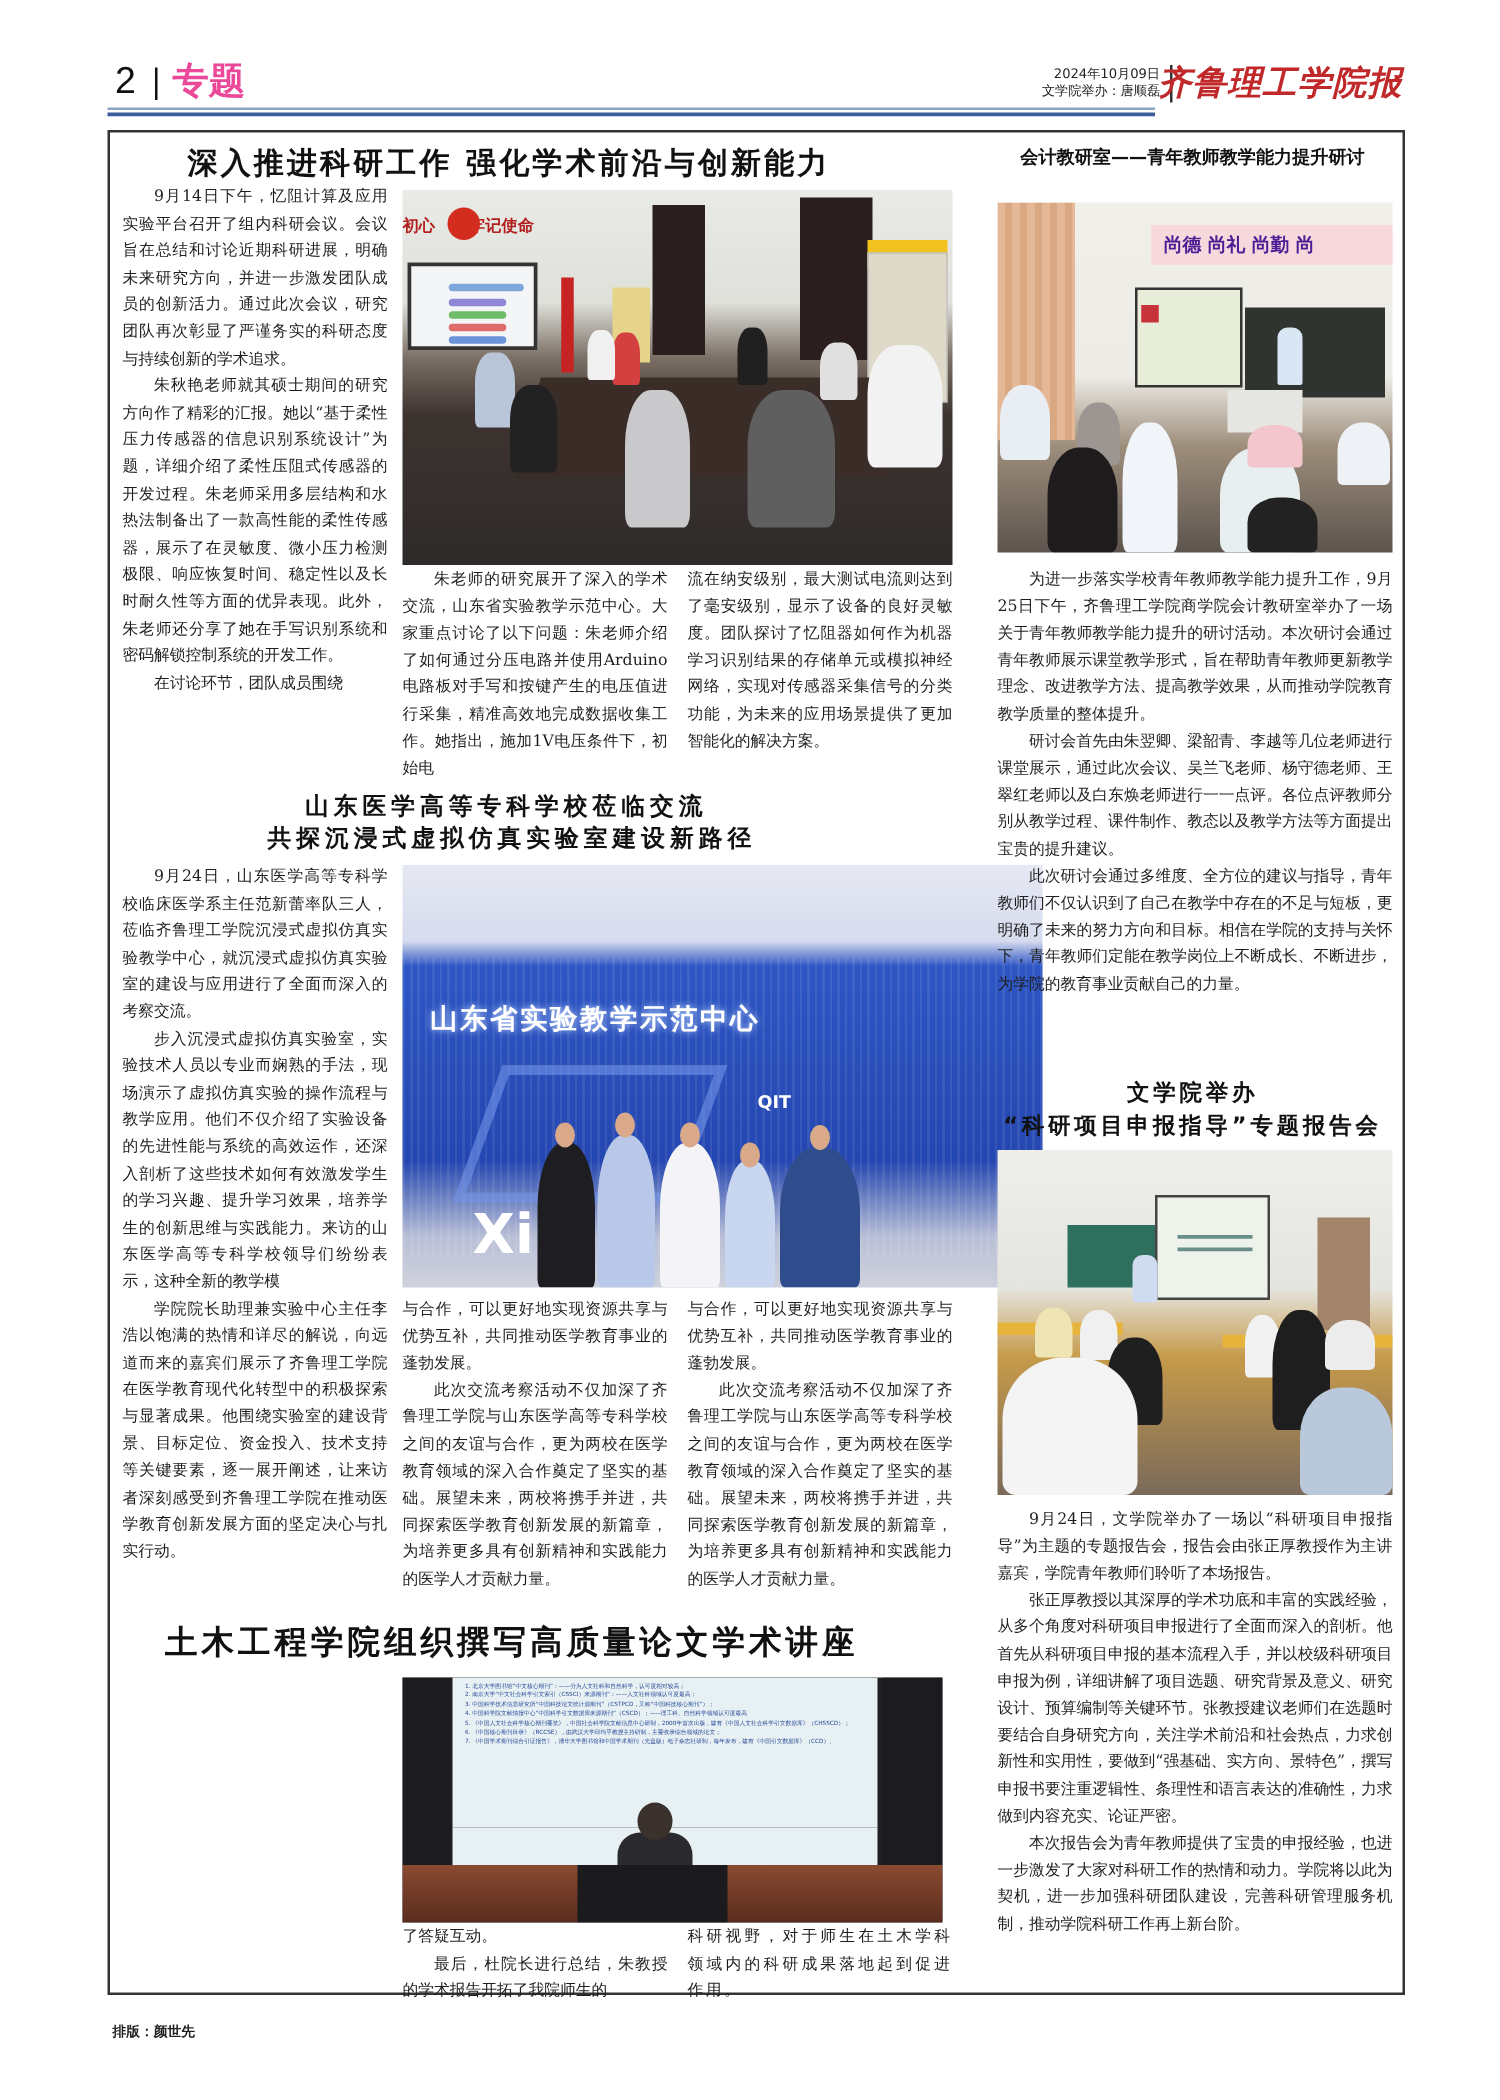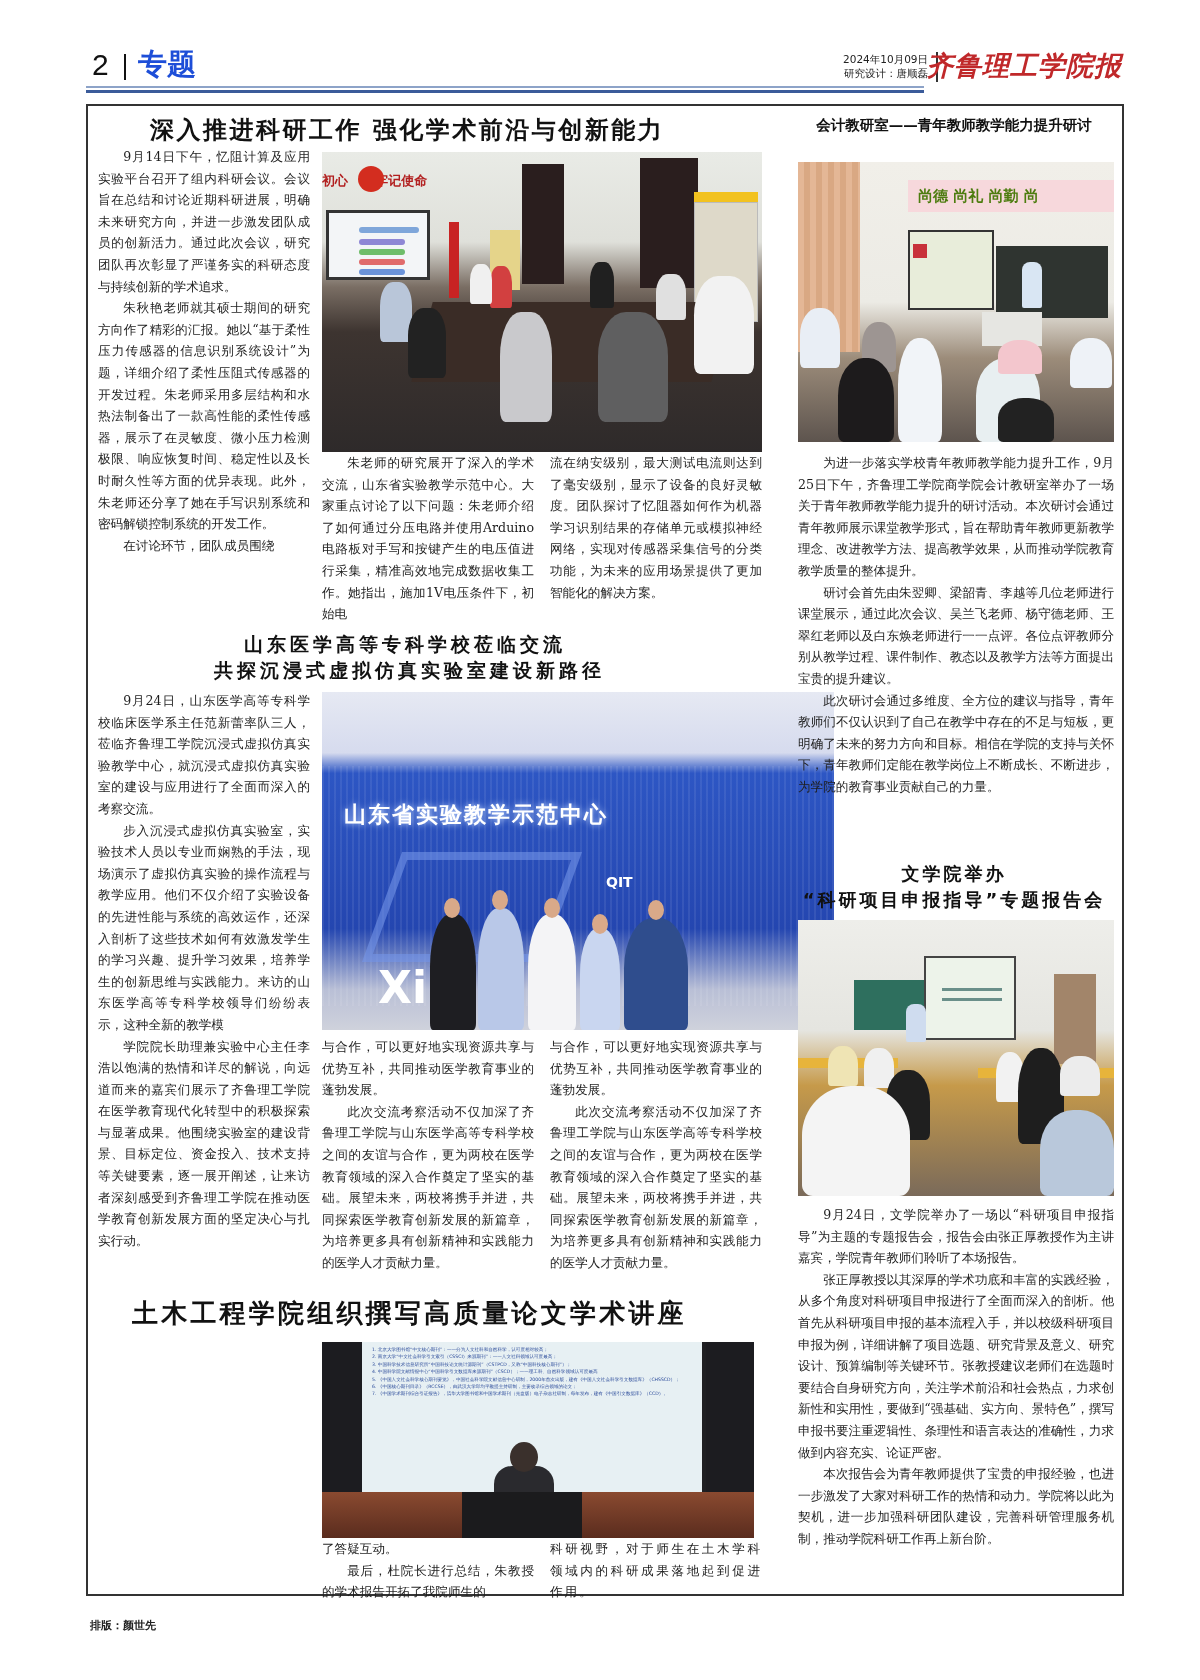--- a/index.html
+++ b/index.html
@@ -2,21 +2,21 @@
 <html><head>
 <meta charset="utf-8">
 <style>
   * { box-sizing: border-box; margin: 0; padding: 0; }
   html, body { width: 1200px; height: 1680px; background: #fff; overflow: hidden; }
   body { position: relative; font-family: "DejaVu Serif", "Liberation Serif", serif; color: #1a1a1a; }
 
   .masthead { position: absolute; left: 86px; top: 46px; width: 1038px; height: 42px; }
   .page-num { position: absolute; left: 6px; top: 2px; font-family: "Liberation Sans", "DejaVu Sans", sans-serif; font-size: 30px; line-height: 34px; color: #111; }
   .page-sep { position: absolute; left: 38px; top: 8px; width: 2px; height: 26px; background: #111; }
-  .section-name { position: absolute; left: 52px; top: 0; font-family: "DejaVu Sans", sans-serif; font-weight: bold; font-size: 29px; line-height: 36px; color: #1d4ed8; }
+  .section-name { position: absolute; left: 52px; top: 0; font-family: "DejaVu Sans", sans-serif; font-weight: bold; font-size: 29px; line-height: 36px; color: #ec4899; }
   .mast-meta { position: absolute; right: 196px; top: 6px; text-align: right; font-family: "DejaVu Sans", sans-serif; font-size: 10.5px; line-height: 14px; color: #222; }
   .mast-vsep { position: absolute; right: 186px; top: 6px; width: 2px; height: 30px; background: #333; }
   .mast-logo { position: absolute; right: 2px; top: 2px; font-family: "DejaVu Serif", serif; font-style: italic; font-weight: bold; font-size: 27px; letter-spacing: 1px; color: #c0282a; }
   .mast-rule { position: absolute; left: 0; top: 40px; width: 838px; height: 2px; background: #8da3c8; }
   .mast-rule2 { position: absolute; left: 0; top: 44px; width: 838px; height: 3px; background: #3b5b9a; }
 
   .frame { position: absolute; left: 86px; top: 104px; width: 1038px; height: 1492px; border: 2px solid #333; }
 
   .title-main { position: absolute; font-family: "DejaVu Sans", sans-serif; font-weight: bold; color: #111; white-space: nowrap; }
   .title-side { position: absolute; font-family: "DejaVu Sans", sans-serif; font-weight: bold; color: #111; white-space: nowrap; text-align: center; }
@@ -38,21 +38,21 @@
   .ph-meeting .flag { position: absolute; left: 127px; top: 70px; width: 10px; height: 76px; background: #c82323; }
   .ph-meeting .table { position: absolute; left: 100px; top: 150px; width: 300px; height: 80px; background: #3a2c26; transform: skewX(-15deg); }
   .ph-meeting .door { position: absolute; left: 168px; top: 78px; width: 30px; height: 60px; background: #e5d48a; }
   .ph-meeting .cabinet { position: absolute; right: 4px; top: 50px; width: 64px; height: 120px; background: #ded9c9; border: 1px solid #bbb; }
   .ph-meeting .cabinet-top { position: absolute; right: 4px; top: 40px; width: 64px; height: 22px; background: #f2c21f; }
   .ph-meeting .person { position: absolute; border-radius: 40% 40% 10% 10%; }
 
   
   .ph-class { background: linear-gradient(180deg, #f1efe9 0%, #ecebe5 50%, #9c8c7a 70%, #5d544e 100%); }
   .ph-class .curtain { position: absolute; left: 0; top: 0; width: 62px; height: 190px; background: repeating-linear-gradient(90deg, #e4b796 0 6px, #d9a883 6px 12px); }
-  .ph-class .banner { position: absolute; left: 110px; top: 18px; width: 220px; height: 32px; background: #f7d8dc; color: #4d7c0f; font-family: "DejaVu Sans", sans-serif; font-weight: bold; font-size: 15px; line-height: 32px; padding-left: 10px; white-space: nowrap; overflow: hidden; }
+  .ph-class .banner { position: absolute; left: 123px; top: 18px; width: 220px; height: 32px; background: #f7d8dc; color: #4c1d95; font-family: "DejaVu Sans", sans-serif; font-weight: bold; font-size: 15px; line-height: 32px; padding-left: 10px; white-space: nowrap; overflow: hidden; }
   .ph-class .proj { position: absolute; left: 110px; top: 68px; width: 86px; height: 80px; background: #e8edda; border: 2px solid #333; }
   .ph-class .proj .logo { position: absolute; left: 3px; top: 12px; width: 14px; height: 14px; background: #c8323a; }
   .ph-class .board { position: absolute; left: 198px; top: 84px; width: 112px; height: 72px; background: #2f3430; }
   .ph-class .teacher { position: absolute; left: 224px; top: 100px; width: 20px; height: 46px; background: #d9e6f3; border-radius: 8px 8px 2px 2px; }
   .ph-class .podium { position: absolute; left: 184px; top: 150px; width: 60px; height: 34px; background: #e6e6e2; }
   .ph-class .stud { position: absolute; border-radius: 45% 45% 10% 10%; }
 
   
   .ph-center { background: linear-gradient(180deg, #e6e9f3 0%, #d6dbee 18%, #2d56c4 24%, #2446b0 70%, #b9bfd6 88%, #cfd2dc 100%); }
   .ph-center .ribs { position: absolute; left: 0; top: 74px; width: 100%; height: 240px; background: repeating-linear-gradient(90deg, rgba(255,255,255,0.08) 0 2px, rgba(0,0,0,0) 2px 6px); }
@@ -89,21 +89,21 @@
 </style>
 </head>
 <body>
 
 <div class="masthead">
   <span class="page-num">2</span>
   <span class="page-sep"></span>
   <span class="section-name">专题</span>
   <div class="mast-meta">
     <div>2024年10月09日</div>
-    <div>研究设计：唐顺磊</div>
+    <div>文学院举办：唐顺磊</div>
   </div>
   <span class="mast-vsep"></span>
   <span class="mast-logo">齐鲁理工学院报</span>
   <div class="mast-rule"></div>
   <div class="mast-rule2"></div>
 </div>
 
 <div class="frame">
 
   <div class="title-main" style="left:62px; top:8px; font-size:24px; letter-spacing:2.5px;">深入推进科研工作  强化学术前沿与创新能力</div>

